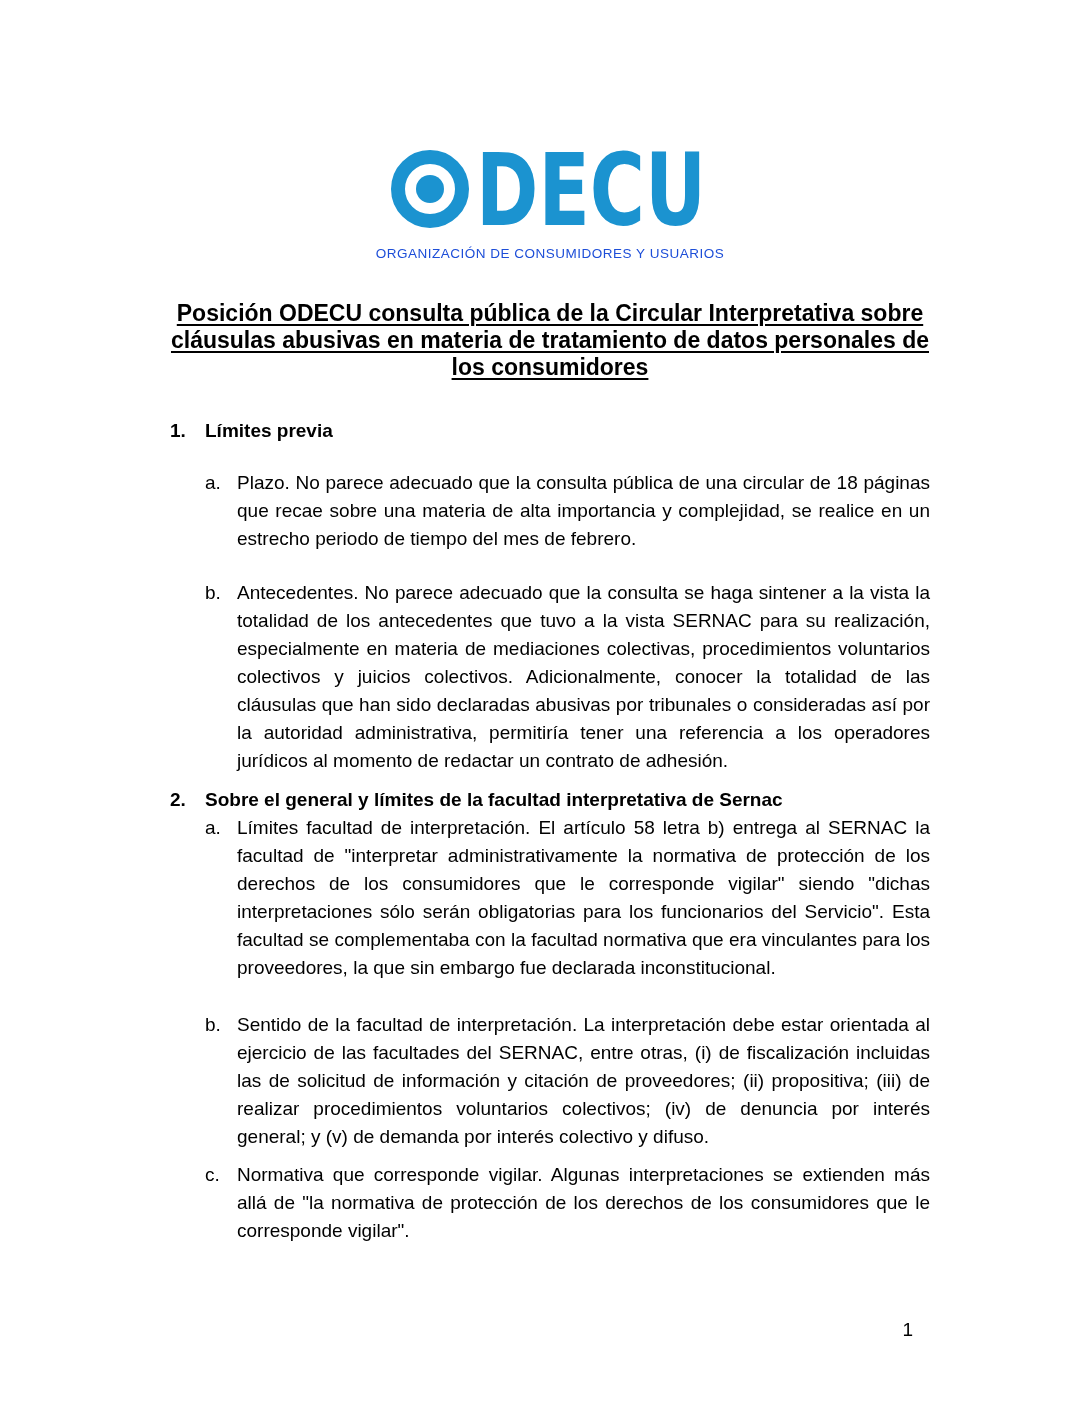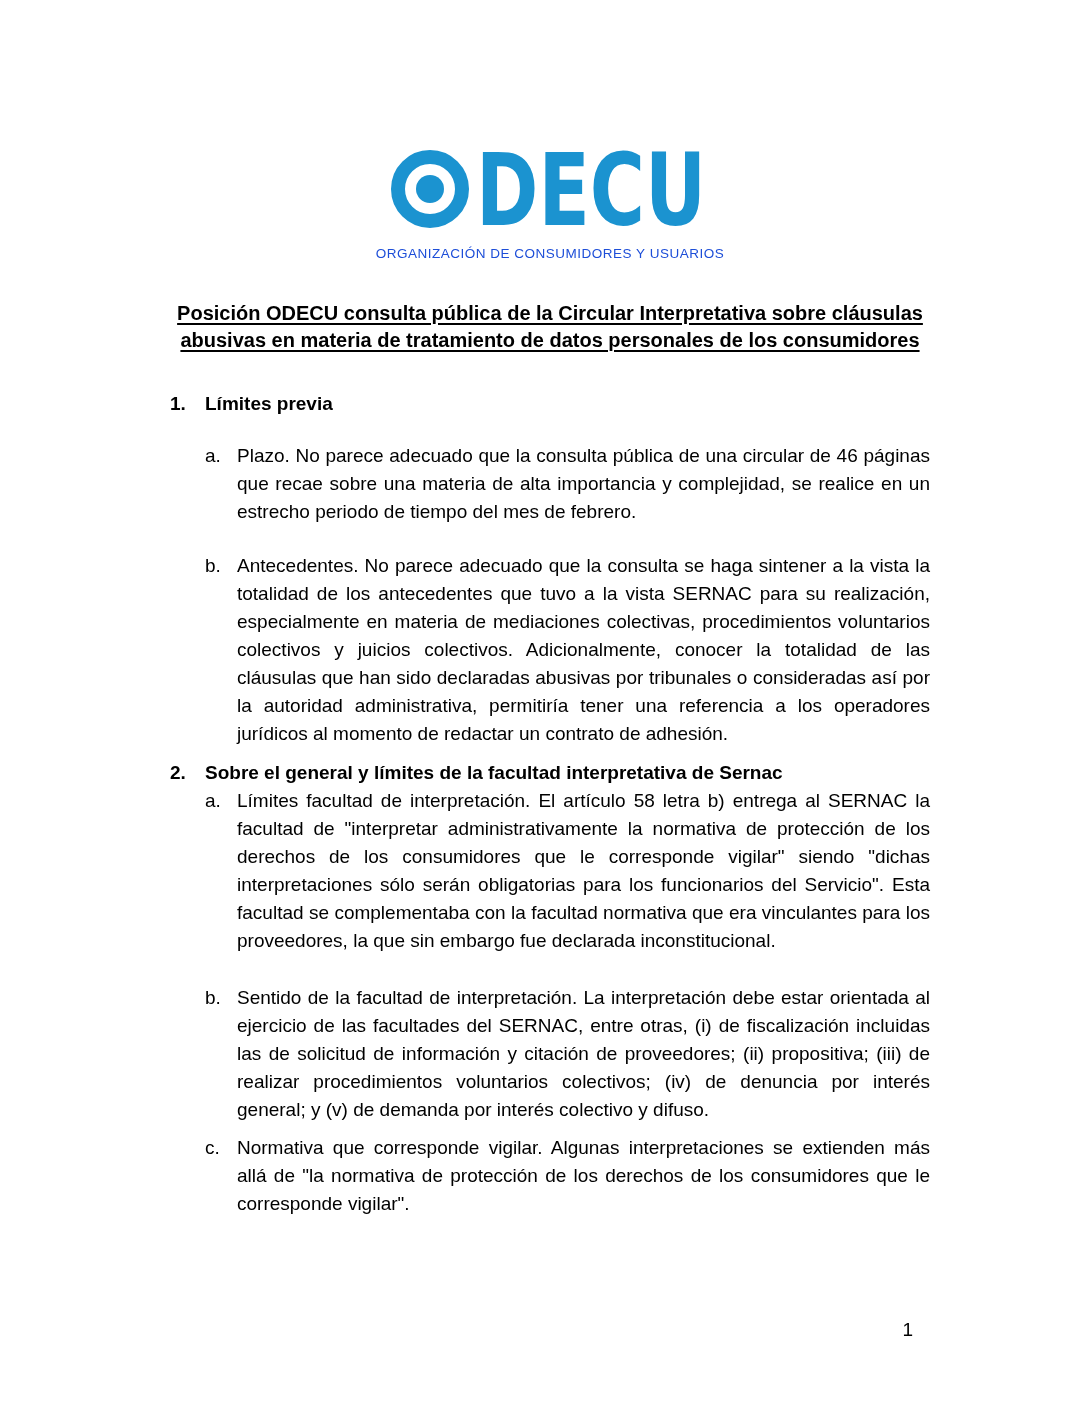--- a/index.html
+++ b/index.html
@@ -33,21 +33,21 @@
     margin-top: 16px;
     font-size: 13.5px;
     line-height: 16px;
     letter-spacing: 0.5px;
     color: #1d4ed8;
     white-space: nowrap;
   }
   
   .doc-title {
     margin: 38px 0 0 0;
-    font-size: 20px;
+    font-size: 23px;
     font-weight: bold;
     line-height: 27px;
     text-align: center;
     text-decoration: underline;
     text-underline-offset: 3px;
     text-decoration-thickness: 2px;
   }
   
   .section-heading {
     display: flex;
@@ -109,21 +109,21 @@
 
     <h1 class="doc-title">Posición ODECU consulta pública de la Circular Interpretativa sobre cláusulas abusivas en materia de tratamiento de datos personales de los consumidores</h1>
 
     <div class="section-heading mt-s1">
       <span class="section-number">1.</span>
       <span class="section-title">Límites previa</span>
     </div>
 
     <div class="list-item mt-i1a">
       <span class="item-letter">a.</span>
-      <span class="item-text">Plazo. No parece adecuado que la consulta pública de una circular de 46 páginas que recae sobre una materia de alta importancia y complejidad, se realice en un estrecho periodo de tiempo del mes de febrero.</span>
+      <span class="item-text">Plazo. No parece adecuado que la consulta pública de una circular de 18 páginas que recae sobre una materia de alta importancia y complejidad, se realice en un estrecho periodo de tiempo del mes de febrero.</span>
     </div>
 
     <div class="list-item mt-i1b">
       <span class="item-letter">b.</span>
       <span class="item-text">Antecedentes. No parece adecuado que la consulta se haga sintener a la vista la totalidad de los antecedentes que tuvo a la vista SERNAC para su realización, especialmente en materia de mediaciones colectivas, procedimientos voluntarios colectivos y juicios colectivos. Adicionalmente, conocer la totalidad de las cláusulas que han sido declaradas abusivas por tribunales o consideradas así por la autoridad administrativa, permitiría tener una referencia a los operadores jurídicos al momento de redactar un contrato de adhesión.</span>
     </div>
 
     <div class="section-heading mt-s2">
       <span class="section-number">2.</span>
       <span class="section-title">Sobre el general y límites de la facultad interpretativa de Sernac</span>

